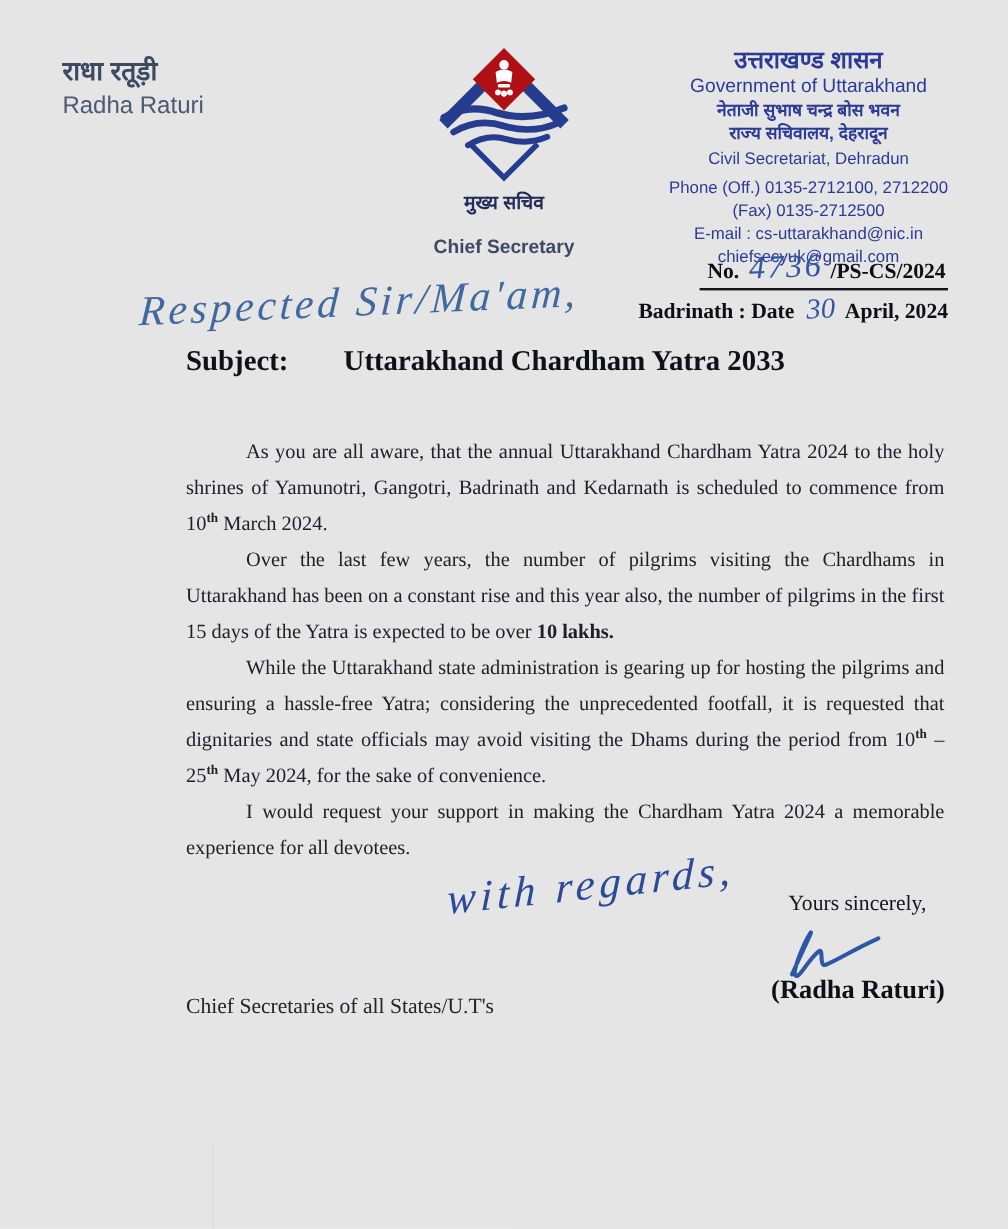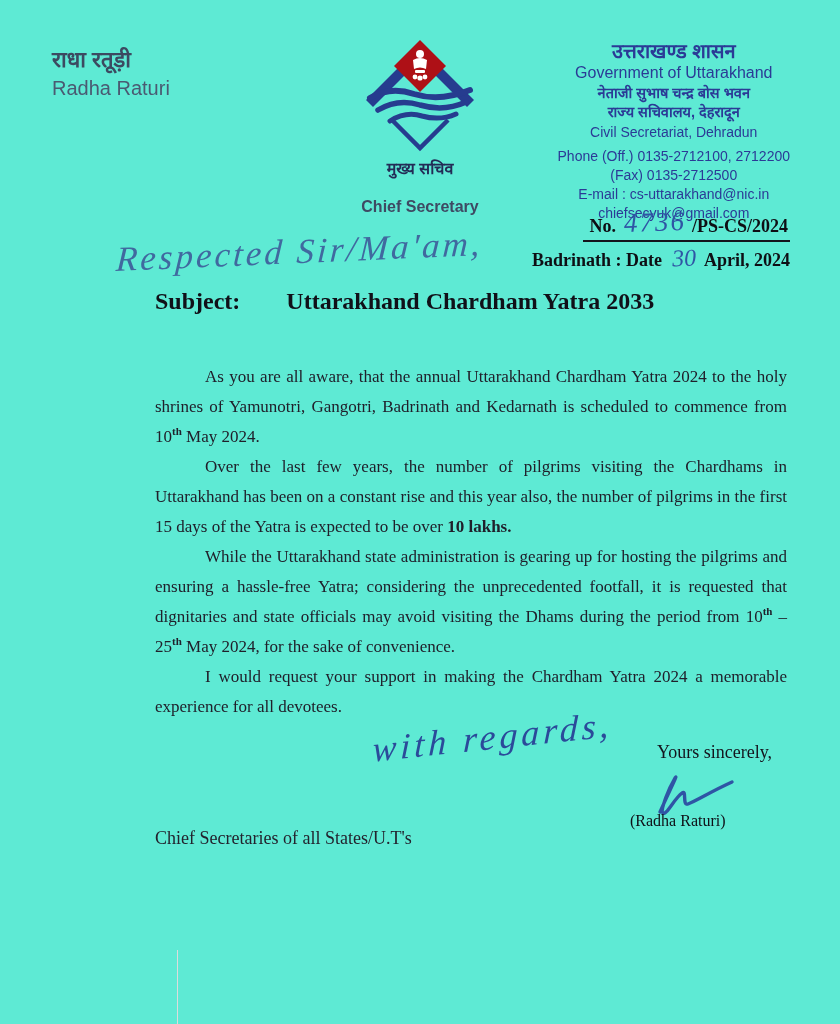--- a/index.html
+++ b/index.html
@@ -4,21 +4,21 @@
 <style>
   * { margin: 0; padding: 0; box-sizing: border-box; }
   html, body { background: #ffffff; }
   body {
     width: 840px; height: 1024px;
     font-family: "Liberation Serif", serif;
     position: relative; overflow: hidden;
   }
   .page {
     position: absolute; inset: 0;
-    background: #5eead4;
+    background: #e5e5e5;
   }
 
   
   .sender-block {
     position: absolute; left: 52px; top: 46px;
     font-family: "Liberation Sans", sans-serif;
     color: #44546d;
   }
   .sender-hindi  { font-size: 22px; font-weight: 700; color: #3c4a61; line-height: 1.25; }
   .sender-en     { font-size: 20px; color: #4a5a72; line-height: 1.45; }
@@ -121,21 +121,22 @@
   .body-block .b  { font-weight: 700; }
 
   
   .sincerely {
     position: absolute; left: 657px; top: 742px;
     font-size: 18px; color: #14141d; white-space: nowrap;
   }
   .signature-wrap { position: absolute; left: 648px; top: 766px; }
   .signatory {
     position: absolute; left: 630px; top: 812px; width: 170px;
-    font-size: 16px; font-weight: 400; color: #0f0f16;
+    text-align: center;
+    font-size: 22px; font-weight: 700; color: #0f0f16;
     white-space: nowrap;
   }
   .addressee {
     position: absolute; left: 155px; top: 828px;
     font-size: 18px; color: #23232e; white-space: nowrap;
   }
 
   
   .artifact-vline {
     position: absolute; left: 177px; top: 950px;
@@ -198,21 +199,21 @@
   </div>
 
   <div class="salutation">Respected Sir/Ma'am,</div>
 
   <div class="subject-row">
     <span>Subject:</span>
     <span class="subject-text">Uttarakhand Chardham Yatra 2033</span>
   </div>
 
   <div class="body-block">
-    <p><span>As you are all aware, that the annual Uttarakhand Chardham Yatra 2024 to the holy shrines of Yamunotri, Gangotri, Badrinath and Kedarnath is scheduled to commence from 10</span><sup>th</sup><span> May 2024.</span></p>
+    <p><span>As you are all aware, that the annual Uttarakhand Chardham Yatra 2024 to the holy shrines of Yamunotri, Gangotri, Badrinath and Kedarnath is scheduled to commence from 10</span><sup>th</sup><span> March 2024.</span></p>
     <p><span>Over the last few years, the number of pilgrims visiting the Chardhams in Uttarakhand has been on a constant rise and this year also, the number of pilgrims in the first 15 days of the Yatra is expected to be over </span><span class="b">10 lakhs.</span></p>
     <p><span>While the Uttarakhand state administration is gearing up for hosting the pilgrims and ensuring a hassle-free Yatra; considering the unprecedented footfall, it is requested that dignitaries and state officials may avoid visiting the Dhams during the period from 10</span><sup>th</sup><span> – 25</span><sup>th</sup><span> May 2024, for the sake of convenience.</span></p>
     <p><span>I would request your support in making the Chardham Yatra 2024 a memorable experience for all devotees.</span></p>
   </div>
 
   <div class="regards">with regards,</div>
 
   <div class="sincerely">Yours sincerely,</div>
 
   <div class="signature-wrap">

